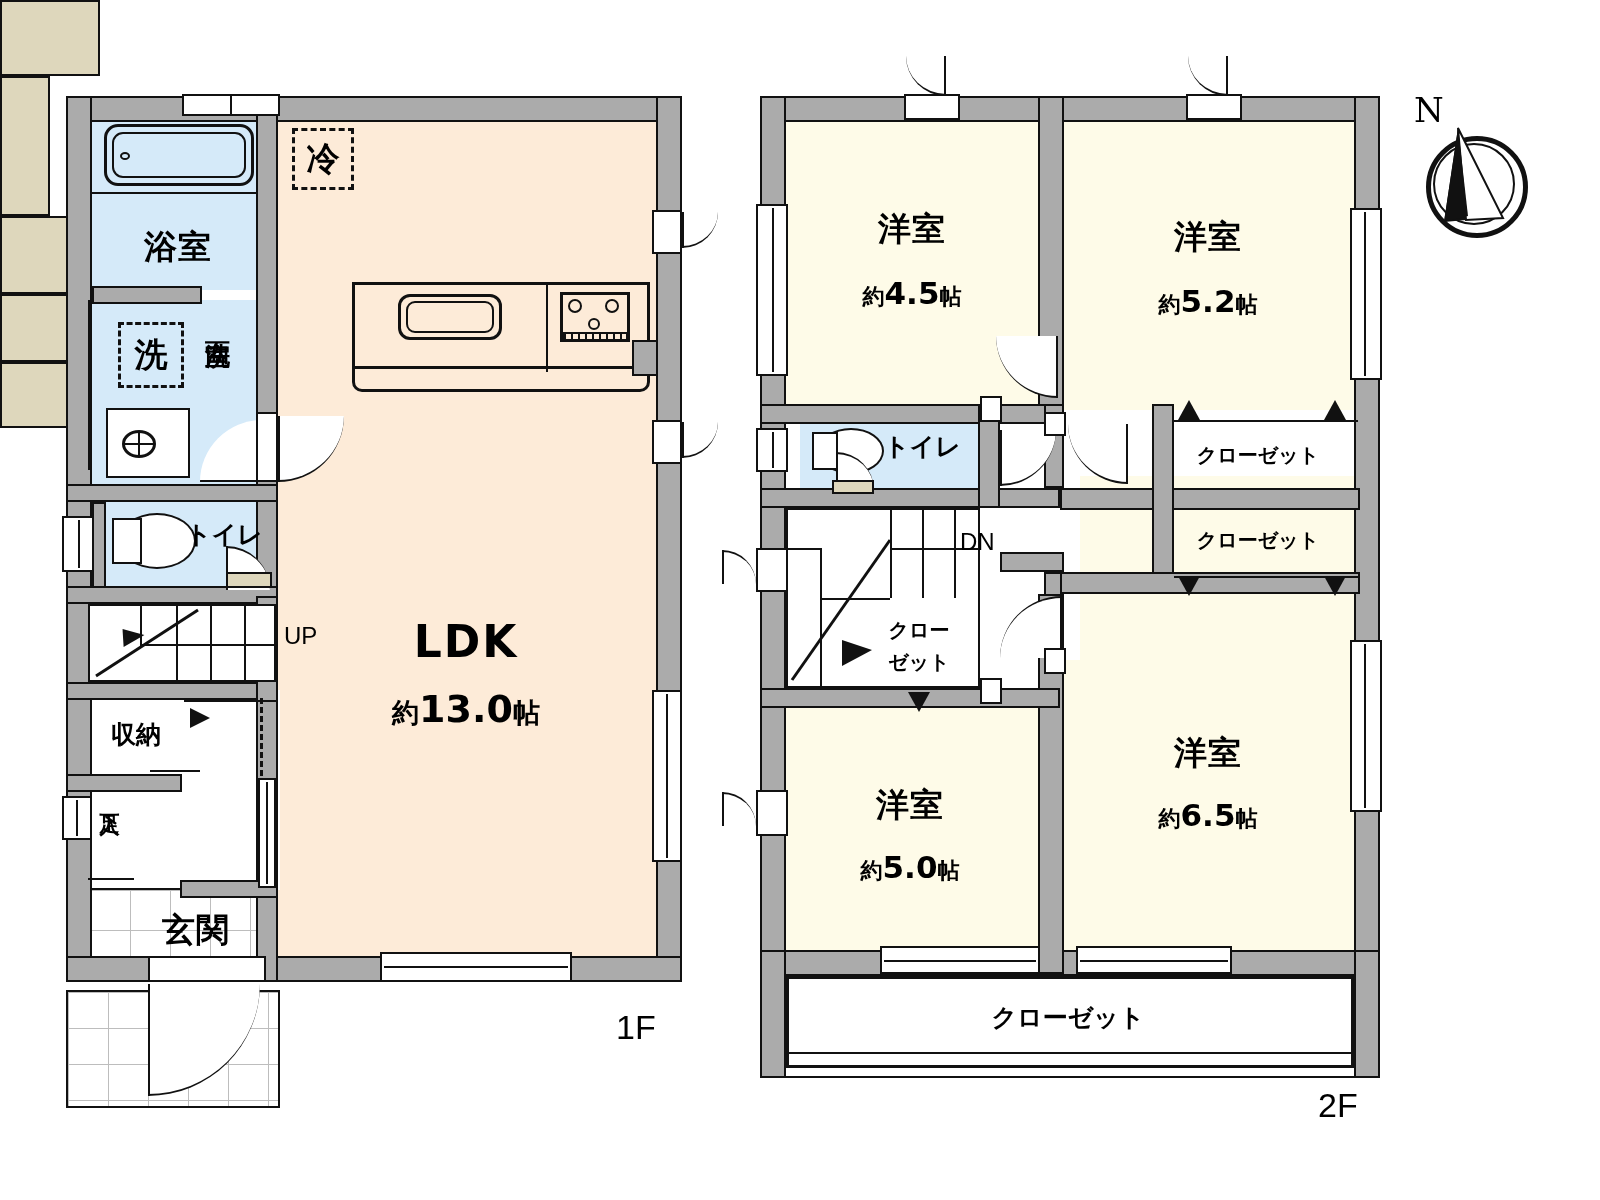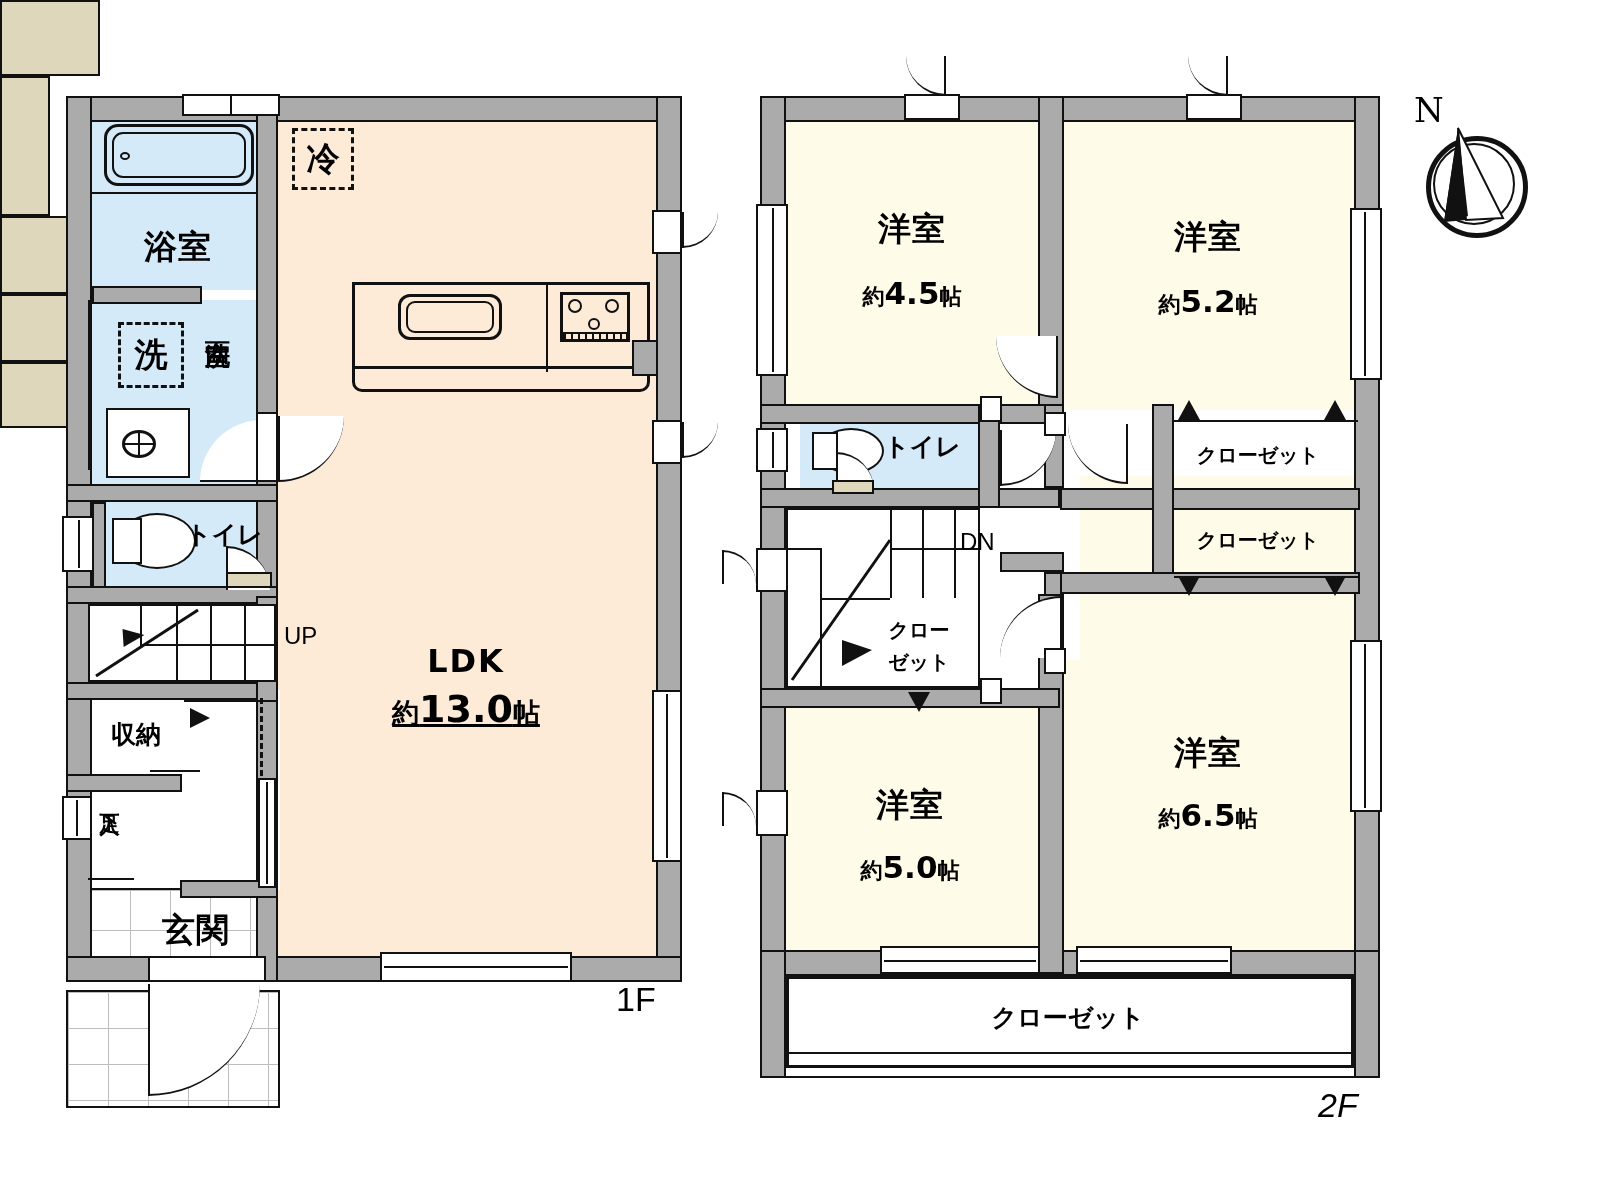--- a/index.html
+++ b/index.html
@@ -25,22 +25,22 @@
   .lab{position:absolute;white-space:nowrap;line-height:1;
        font-family:"DejaVu Sans","Liberation Sans",sans-serif;font-weight:700;}
   .lab.cx{transform:translateX(-50%);}
   .vert{writing-mode:vertical-rl;text-orientation:upright;}
 
   .t-room{font-size:33px;letter-spacing:1px;}
   .t-area{font-size:31px;}
   .t-area .sm{font-size:22px;}
   .t-sm{font-size:25px;}
   .t-xs{font-size:20px;}
-  .t-ldk{font-size:32px;letter-spacing:2px;margin-top:25px;}
-  .t-ldkarea{font-size:38px;text-decoration:underline;}
+  .t-ldk{font-size:44px;letter-spacing:2px;}
+  .t-ldkarea{font-size:38px;}
   .t-ldkarea .sm{font-size:27px;}
   .t-floor{font-size:34px;font-weight:400;font-family:"Liberation Sans",sans-serif;}
   .t-dn{font-size:24px;font-weight:400;font-family:"Liberation Sans",sans-serif;}
 
   
   .dashbox{position:absolute;border:3px dashed #111;box-sizing:border-box;
            display:flex;align-items:center;justify-content:center;
            font-size:33px;font-weight:700;font-family:"DejaVu Sans",sans-serif;}
 
   
@@ -207,21 +207,21 @@
     <div class="win" style="left:652px;top:210px;width:30px;height:44px;"></div>
     <div class="swing sw-br" style="left:682px;top:212px;width:36px;height:36px;border-top:none;border-right:none;"></div>
     <div class="win" style="left:652px;top:420px;width:30px;height:44px;"></div>
     <div class="swing sw-br" style="left:682px;top:422px;width:36px;height:36px;border-top:none;border-right:none;"></div>
     <div class="win" style="left:652px;top:690px;width:30px;height:172px;"></div>
     <div class="ln vln" style="left:666px;top:694px;height:164px;"></div>
 
     <div class="win" style="left:380px;top:952px;width:192px;height:30px;"></div>
     <div class="ln hln" style="left:384px;top:966px;width:184px;"></div>
 
-    <div class="lab t-floor" style="left:616px;top:982px;">1F</div>
+    <div class="lab t-floor" style="left:616px;top:1010px;">1F</div>
   </div>
 
   <div>
 
     <div class="room bed" style="left:786px;top:110px;width:252px;height:300px;"></div>
     <div class="room bed" style="left:1064px;top:110px;width:290px;height:300px;"></div>
     <div class="room bed" style="left:786px;top:708px;width:252px;height:256px;"></div>
     <div class="room bed" style="left:1064px;top:476px;width:290px;height:488px;"></div>
     <div class="room wet" style="left:800px;top:424px;width:180px;height:70px;"></div>
     <div class="room white" style="left:980px;top:420px;width:100px;height:240px;"></div>
@@ -331,21 +331,21 @@
     <div class="win" style="left:1076px;top:946px;width:156px;height:28px;"></div>
     <div class="ln hln" style="left:1080px;top:960px;width:148px;"></div>
 
     <div class="abs" style="left:786px;top:976px;width:568px;height:92px;border:3px solid #111;background:#fff;"></div>
     <div class="ln hln" style="left:786px;top:1052px;width:568px;"></div>
     <div class="lab t-sm cx" style="left:1068px;top:1005px;">クローゼット</div>
     <div class="wall" style="left:760px;top:950px;width:26px;height:128px;"></div>
     <div class="wall" style="left:1354px;top:950px;width:26px;height:128px;"></div>
     <div class="ln hln" style="left:760px;top:1076px;width:620px;"></div>
 
-    <div class="lab t-floor" style="left:1318px;top:1088px;font-style:italic;">2F</div>
+    <div class="lab t-floor" style="left:1318px;top:1088px;">2F</div>
   </div>
 
   <div id="compass">
     <div class="comp-n">N</div>
     <div class="comp-ring"></div>
     <div class="comp-ring2"></div>
     <svg style="position:absolute;left:0;top:20px;" width="130" height="130">
       <polygon points="50,18 58,110 36,112" fill="#111"></polygon>
       <polygon points="50,18 58,110 95,108" fill="#fff" stroke="#111" stroke-width="2"></polygon>
       <polygon points="50,18 60,106 36,112" fill="#111"></polygon>

